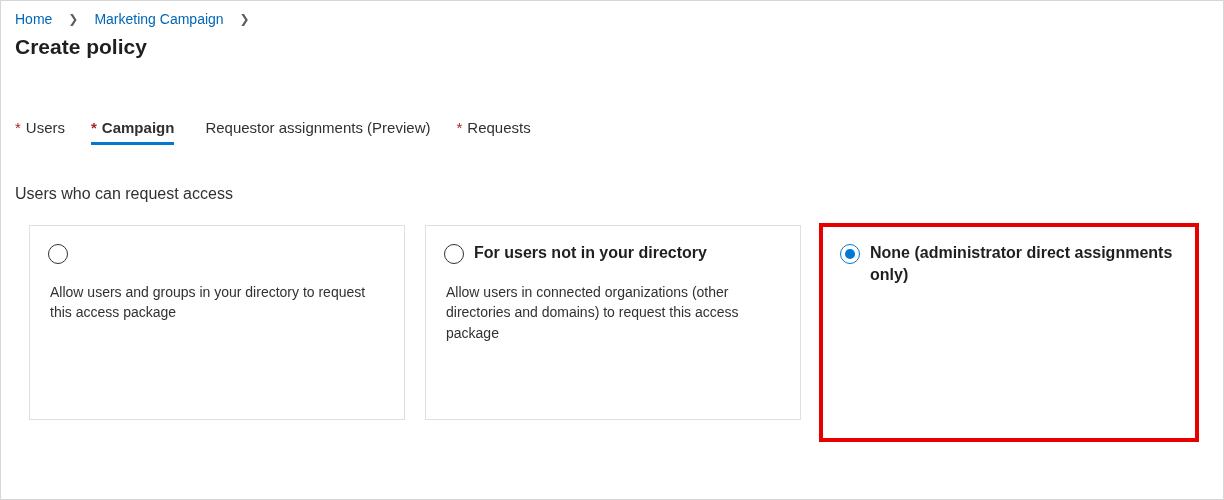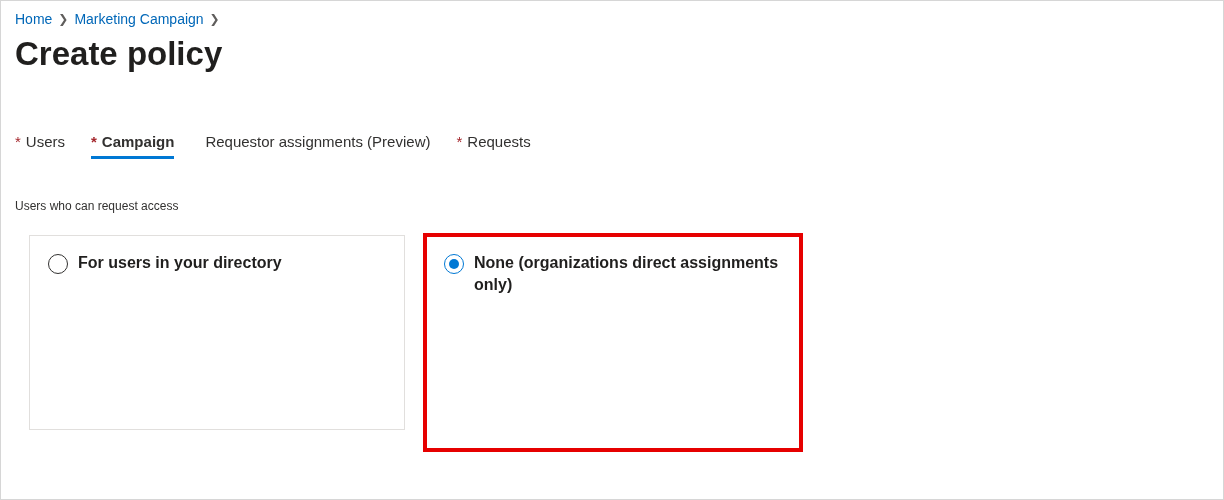--- a/index.html
+++ b/index.html
@@ -9,35 +9,35 @@
       color: #323130;
       background: #fff;
       width: 1224px;
       height: 500px;
       border: 1px solid #d6d6d6;
       padding: 10px 14px;
     }
     .breadcrumb {
       display: flex;
       align-items: center;
-      gap: 6px;
+      gap: 16px;
       font-size: 14px;
       margin-bottom: 8px;
     }
     .breadcrumb a {
       color: #0067b8;
       text-decoration: none;
       cursor: pointer;
     }
     .breadcrumb .chev {
       color: #605e5c;
       font-size: 12px;
     }
     h1.page-title {
-      font-size: 33px;
+      font-size: 21px;
       font-weight: 600;
       color: #201f1e;
       margin-bottom: 60px;
     }
     .tabs {
       display: flex;
       gap: 26px;
       border-bottom: none;
       margin-bottom: 40px;
     }
@@ -52,21 +52,21 @@
     }
     .tab .req {
       color: #a4262c;
       margin-right: 3px;
     }
     .tab.active {
       font-weight: 600;
       border-bottom: 3px solid #0078d4;
     }
     .section-heading {
-      font-size: 12px;
+      font-size: 16px;
       color: #323130;
       margin-bottom: 22px;
     }
     .cards {
       display: flex;
       gap: 20px;
       padding-left: 14px;
     }
     .card {
       width: 376px;
@@ -150,24 +150,31 @@
     <span>Requests</span>
   </div>
 </div>
 
 <div class="section-heading">Users who can request access</div>
 
 <div class="cards">
   <div class="card">
     <div class="card-header">
       <span class="radio"></span>
-      <span class="card-title">For users in your directory</span>
     </div>
+    <div class="card-desc">Allow users and groups in your directory to request this access package</div>
   </div>
 
+  <div class="card">
+    <div class="card-header">
+      <span class="radio"></span>
+      <span class="card-title">For users not in your directory</span>
+    </div>
+    <div class="card-desc">Allow users in connected organizations (other directories and domains) to request this access package</div>
+  </div>
 
   <div class="card highlight">
     <div class="card-header">
       <span class="radio selected"></span>
-      <span class="card-title">None (organizations direct assignments only)</span>
+      <span class="card-title">None (administrator direct assignments only)</span>
     </div>
   </div>
 </div>
 
 </body></html>

